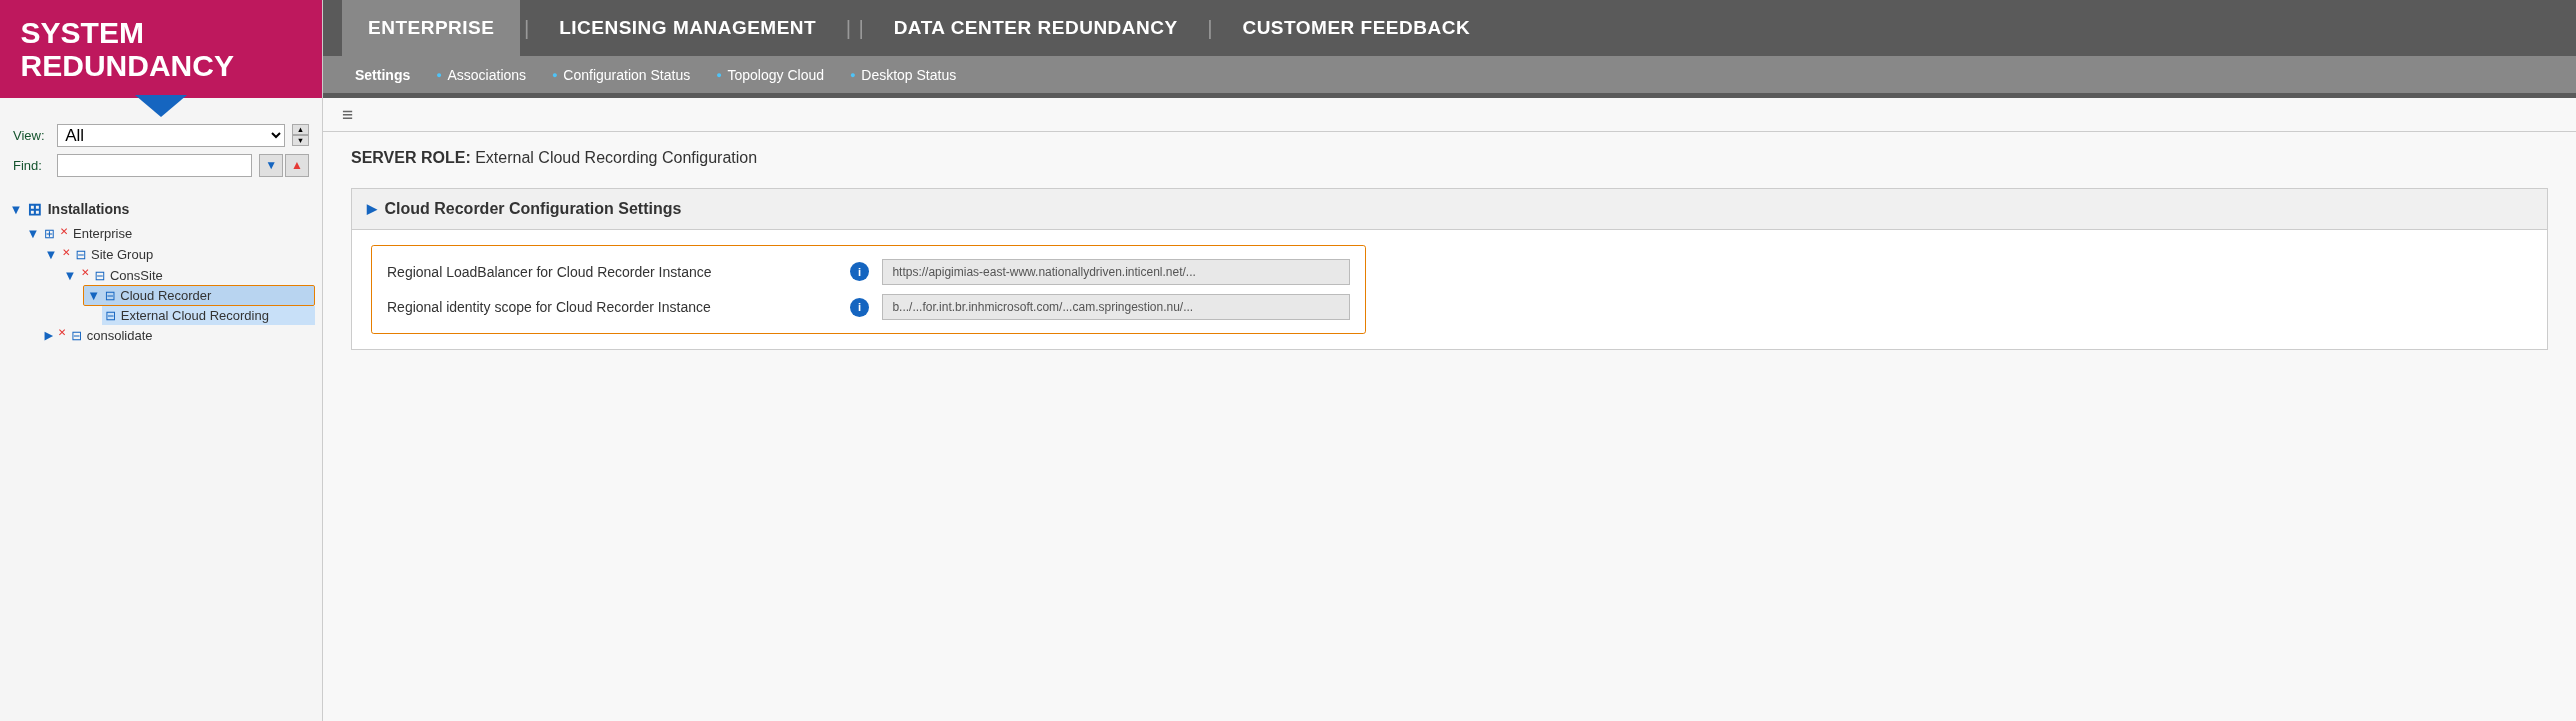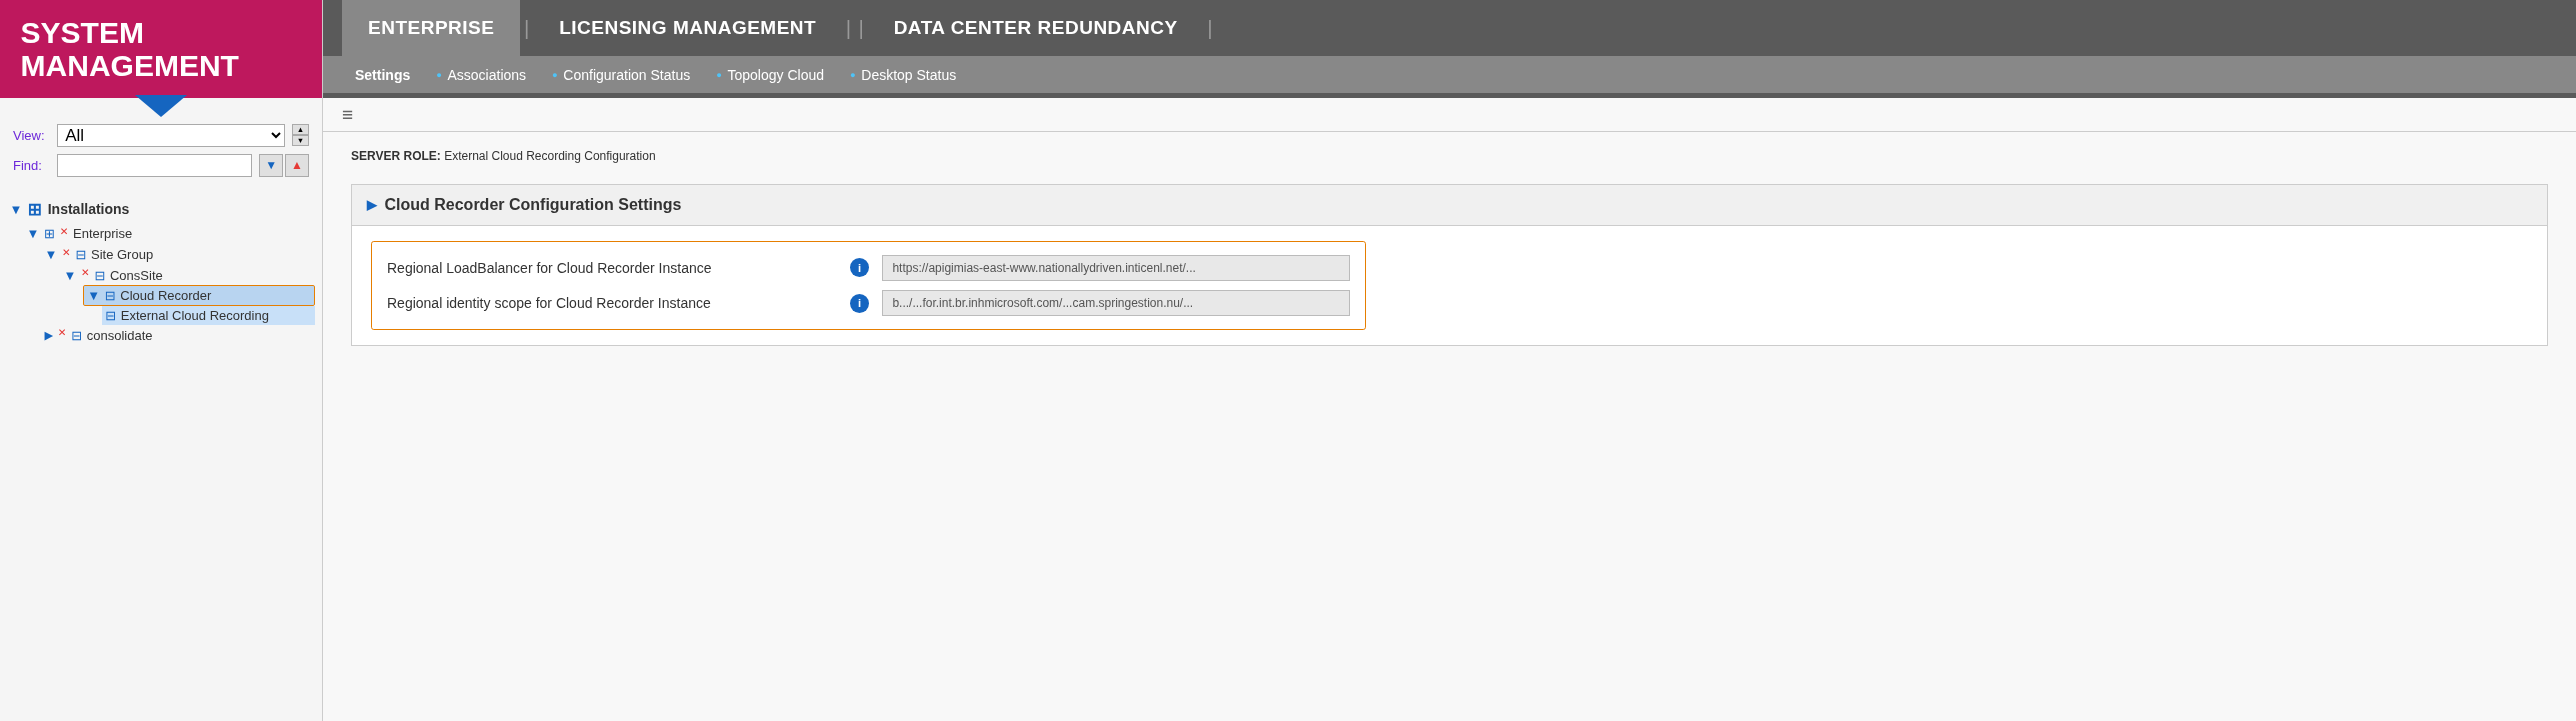--- a/index.html
+++ b/index.html
@@ -108,21 +108,21 @@
       flex-direction: column;
       gap: 7.5px;
     }
     .control-row {
       display: flex;
       align-items: center;
       gap: 7.5px;
     }
     .control-label {
       font-size: 13px;
-      color: #6d28d9;
+      color: #14532d;
       min-width: 36px;
     }
     .control-select {
       flex: 1;
       height: 22.5px;
       border: 0.9px solid #aaa;
       background: white;
       font-size: 17px;
       padding: 0 3.7px;
     }
@@ -228,21 +228,21 @@
       padding: 0 19px;
       border-bottom: 0.9px solid #ccc;
     }
     .divider-lines {
       font-size: 19px;
       color: #666;
       letter-spacing: -1.9px;
     }
     .server-role-bar {
       padding: 17px 28px 13px 28px;
-      font-size: 12px;
+      font-size: 16px;
       color: #333;
     }
     .server-role-bar strong {
       font-weight: bold;
     }
 
     
     .config-section {
       margin: 7.5px 28px;
       background: white;
@@ -313,21 +313,21 @@
       white-space: nowrap;
       text-overflow: ellipsis;
     }
   </style>
 </head>
 <body>
 
 <div class="sidebar">
   <div class="sidebar-header">
     <span>SYSTEM</span>
-    <span>MANAGEMENT</span>
+    <span>REDUNDANCY</span>
     <div class="sidebar-header-arrow"></div>
   </div>
 
   <div class="sidebar-controls">
     <div class="control-row">
       <span class="control-label">View:</span>
       <select class="control-select">
         <option>All</option>
       </select>
       <div class="control-spinners">
@@ -396,20 +396,21 @@
 
 <div class="top-nav">
   <div class="top-nav-main">
     <div class="nav-item active">ENTERPRISE</div>
     <span class="nav-divider">|</span>
     <div class="nav-item">LICENSING MANAGEMENT</div>
     <span class="nav-divider">|</span>
     <span class="nav-divider">|</span>
     <div class="nav-item">DATA CENTER REDUNDANCY</div>
     <span class="nav-divider">|</span>
+    <div class="nav-item">CUSTOMER FEEDBACK</div>
   </div>
   <div class="top-nav-sub">
     <div class="sub-nav-item active">Settings</div>
     <div class="sub-nav-item">
       <span class="sub-bullet">●</span>
       <span>Associations</span>
     </div>
     <div class="sub-nav-item">
       <span class="sub-bullet">●</span>
       <span>Configuration Status</span>

